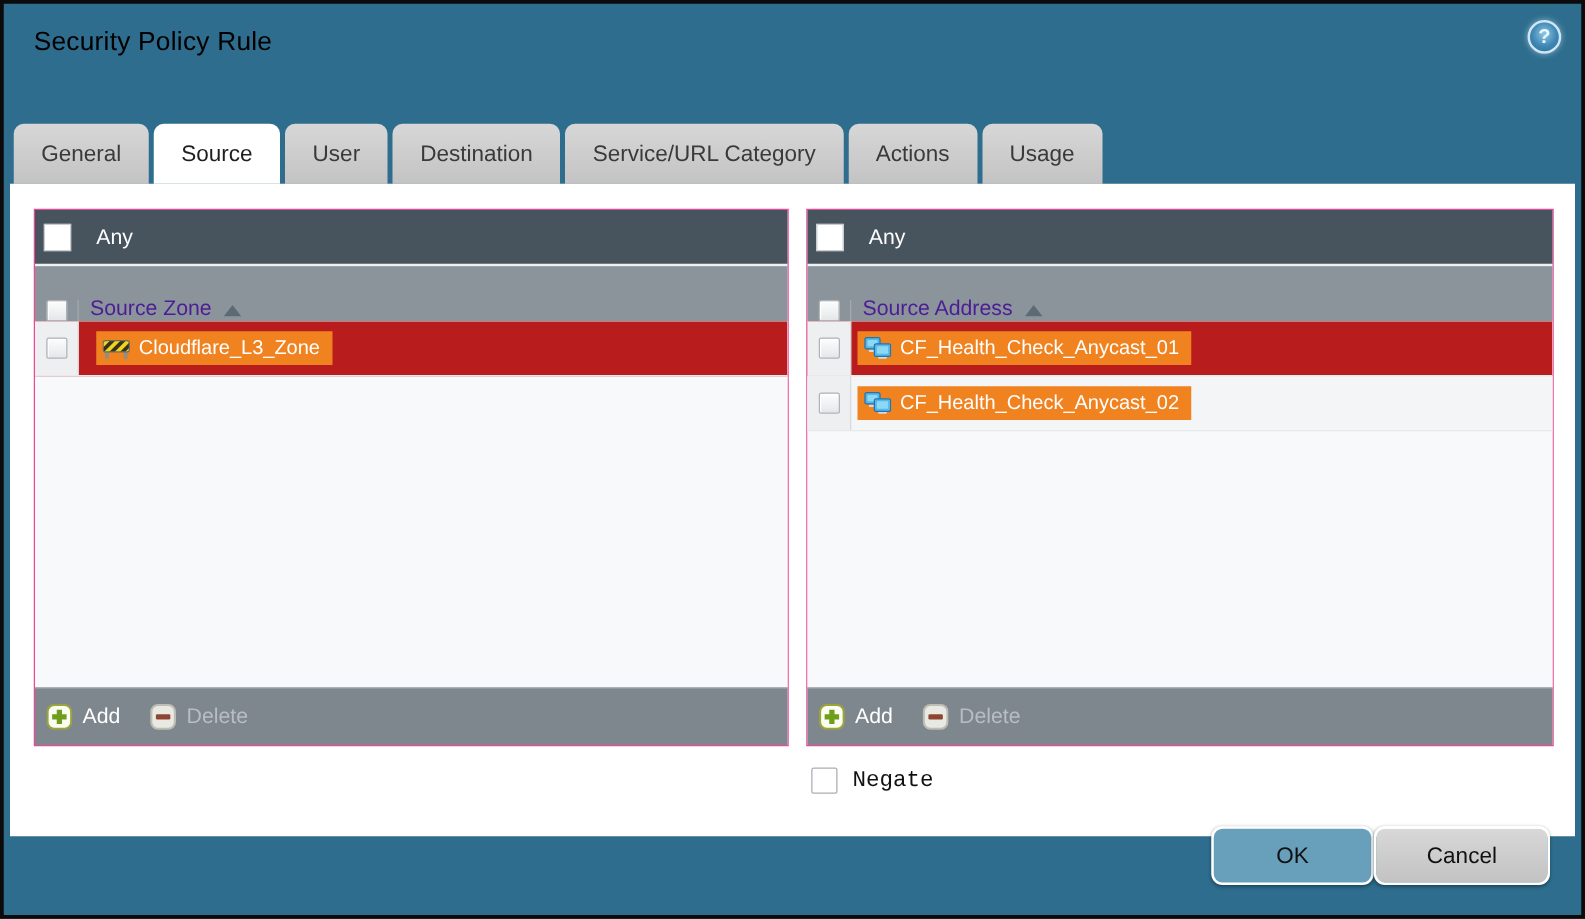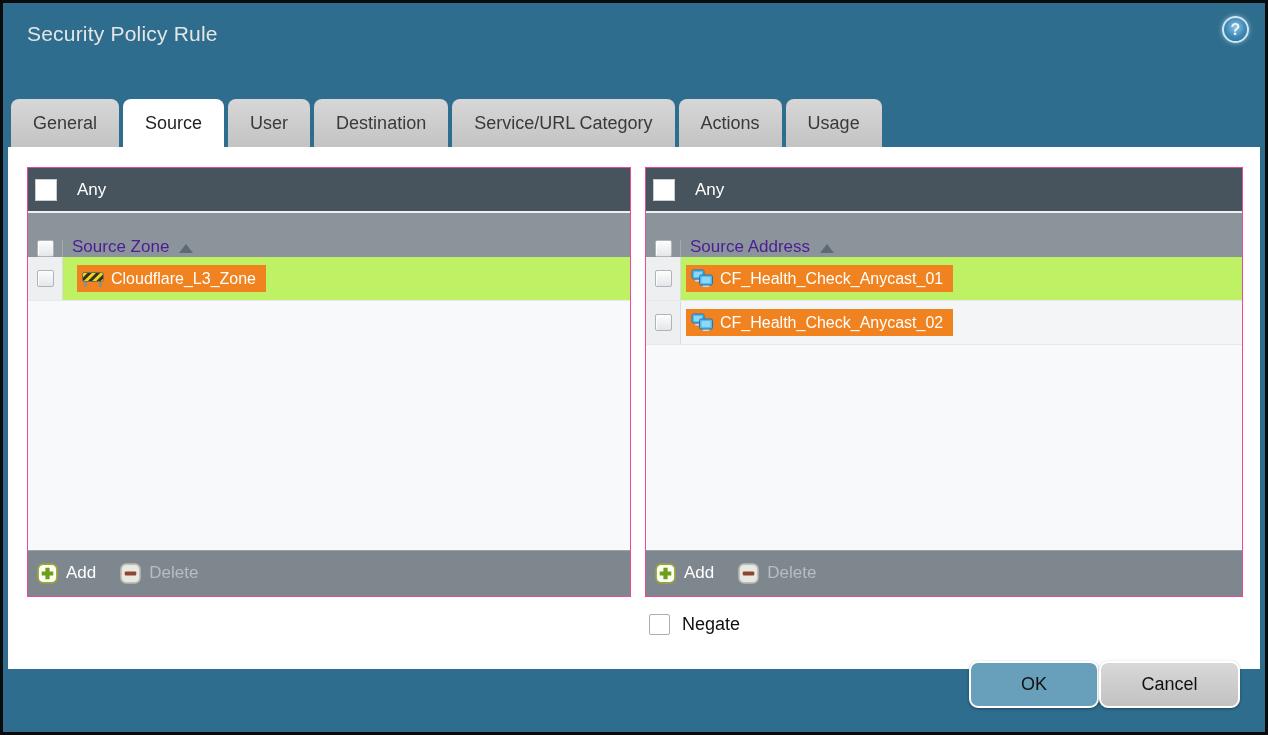--- a/index.html
+++ b/index.html
@@ -7,21 +7,21 @@
 
   .dialog {
     position:relative; width:1268px; height:735px;
     background:#2e6d8d;
     border:3px solid #0b0b0b;
     overflow:hidden;
   }
 
   
   .titlebar { position:relative; height:62px; display:flex; align-items:center; padding-left:24px; }
-  .title { color:#e5e5e5; font-size:21px; font-weight:400; letter-spacing:.2px; }
+  .title { color:#000000; font-size:21px; font-weight:400; letter-spacing:.2px; }
   .help {
     position:absolute; right:16px; top:13px;
     width:27px; height:27px; border-radius:50%;
     background:radial-gradient(circle at 50% 40%, #8fc6e4 0%, #3e86b3 55%, #2a6e99 100%);
     border:2px solid #cfe6f4;
     box-shadow:0 0 5px rgba(200,230,250,.6);
     color:#eaf6fd; font-size:16px; font-weight:bold;
     display:flex; align-items:center; justify-content:center;
     cursor:pointer;
   }
@@ -74,21 +74,21 @@
   }
   .col-label { display:flex; align-items:center; gap:10px; padding-left:9px; }
   .sort-arrow {
     width:0; height:0;
     border-left:7px solid transparent; border-right:7px solid transparent;
     border-bottom:9px solid #5d6a74;
     display:inline-block; margin-top:2px;
   }
 
   .panel-body { flex:1 1 auto; background:#f8f9fa; overflow:hidden; }
-  .row { height:44px; display:flex; align-items:center; border-bottom:1px solid #e7eaeb; background:#bef264; }
+  .row { height:44px; display:flex; align-items:center; border-bottom:1px solid #e7eaeb; background:#b91c1c; }
   .row:nth-child(even) { background:#f3f5f6; }
   .row .cbcell { height:100%; background:#edeff1; border-right:1px solid #d9dcde; }
   .chip {
     margin-left:14px; height:27px;
     background:#f08220; color:#fff; font-size:16px;
     display:inline-flex; align-items:center; gap:7px; padding:0 10px 0 5px;
     cursor:pointer;
   }
   .panel.right .chip { margin-left:5px; }
 
@@ -98,21 +98,21 @@
     border-top:1px solid #9aa1a7;
   }
   .bar-btn { display:inline-flex; align-items:flex-start; gap:8px; font-size:17px; cursor:pointer; }
   .bar-btn .lbl { color:#fff; }
   .bar-btn.disabled { cursor:default; }
   .bar-btn.disabled .lbl { color:#b8bdc1; }
 
   
   .negate-row {
     display:flex; align-items:center; gap:12px;
-    margin:17px 16px 0 641px; font-size:18px; color:#111;
+    margin:17px 16px 0 641px; font-size:18px; color:#111;font-family:Liberation Mono, monospace;
   }
 
   
   .dlg-footer {
     position:absolute; bottom:0; left:0; right:0; height:95px;
     display:flex; align-items:center; justify-content:flex-end;
     padding-right:25px;
   }
   .btn {
     height:47px; border-radius:9px; border:2px solid #fff;

